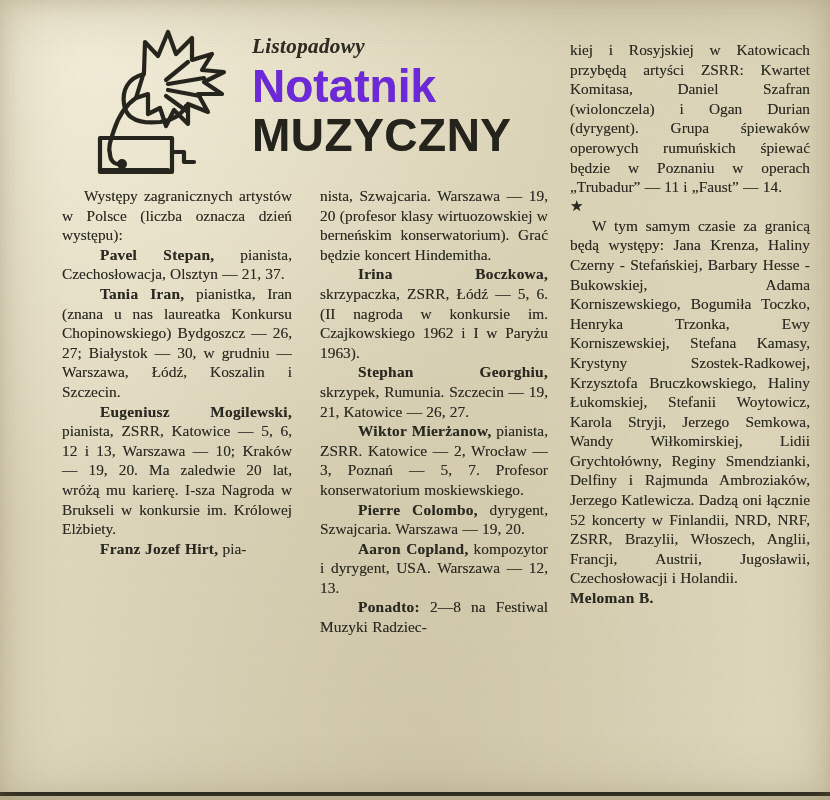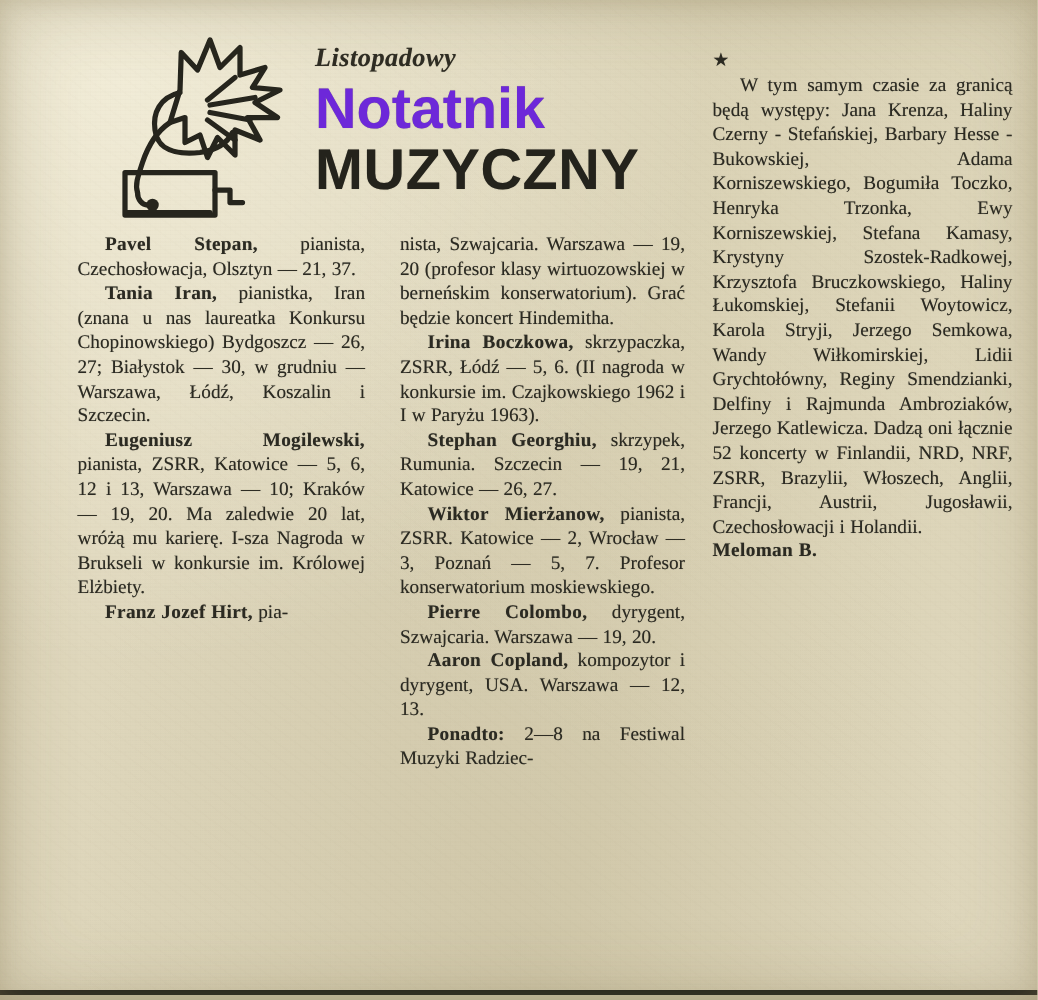--- a/index.html
+++ b/index.html
@@ -63,21 +63,21 @@
     -webkit-hyphens:none;hyphens:none;
     word-spacing:.4px;
   }
   #col1{left:62px;  width:230px; top:186px;}
   #col2{left:320px; width:228px; top:186px;}
   #col3{left:570px; width:240px; top:40px;}
 
   .col p{margin:0;text-align:justify;}
   .col p.ind{text-indent:22px;}
   .col p.noind{text-indent:0;}
-  .col b{font-weight:700;letter-spacing:.25px;}
+  .col b{font-weight:700;letter-spacing:.25px;margin-left:16px;}
   .spaced{letter-spacing:1.6px;}
 
   .star{
     text-align:center;font-size:15px;line-height:19px;
     letter-spacing:0;margin:1px 0 0 0;text-indent:0;
   }
   .sig{
     text-align:right;font-weight:700;margin-top:1px;text-indent:0;
     letter-spacing:.3px;
   }
@@ -129,37 +129,39 @@
     </div>
 
     <div class="mast-text">
       <div class="kicker">Listopadowy</div>
       <div class="title1">Notatnik</div>
       <div class="title2">MUZYCZNY</div>
     </div>
   </div>
 
   <div class="col" id="col1">
+    <p class="ind"><span>Występy zagranicznych artystów w Polsce (liczba oznacza dzień występu):</span></p>
     <p class="ind"><b>Pavel Stepan,</b><span> pianista, Czechosłowacja, Olsztyn — 21, 37.</span></p>
     <p class="ind"><b>Tania Iran,</b><span> pianistka, Iran (znana u nas laureatka Konkursu Chopinowskiego) Bydgoszcz — 26, 27; Białystok — 30, w grudniu — Warszawa, Łódź, Koszalin i Szczecin.</span></p>
     <p class="ind"><b>Eugeniusz Mogilewski,</b><span> pianista, ZSRR, Katowice — 5, 6, 12 i 13, Warszawa — 10; Kraków — 19, 20. Ma zaledwie 20 lat, wróżą mu karierę. I-sza Nagroda w Brukseli w konkursie im. Królowej Elżbiety.</span></p>
     <p class="ind"><b>Franz Jozef Hirt,</b><span> pia-</span></p>
   </div>
 
   <div class="col" id="col2">
     <p class="noind"><span>nista, Szwajcaria. Warszawa — 19, 20 (profesor klasy wirtuozowskiej w berneńskim konserwatorium). Grać będzie koncert Hindemitha.</span></p>
     <p class="ind"><b>Irina Boczkowa,</b><span> skrzypaczka, ZSRR, Łódź — 5, 6. (II nagroda w konkursie im. Czajkowskiego 1962 i I w Paryżu 1963).</span></p>
     <p class="ind"><b class="spaced">Stephan Georghiu,</b><span> skrzypek,   Rumunia. Szczecin — 19, 21, Katowice — 26, 27.</span></p>
     <p class="ind"><b class="spaced">Wiktor Mierżanow,</b><span> pianista, ZSRR. Katowice — 2, Wrocław — 3, Poznań — 5, 7. Profesor konserwatorium moskiewskiego.</span></p>
     <p class="ind"><b>Pierre Colombo,</b><span> dyrygent, Szwajcaria. Warszawa — 19, 20.</span></p>
     <p class="ind"><b>Aaron Copland,</b><span> kompozytor i dyrygent, USA. Warszawa — 12, 13.</span></p>
     <p class="ind"><b>Ponadto:</b><span> 2—8 na Festiwal Muzyki Radziec-</span></p>
   </div>
 
   <div class="col" id="col3">
+    <p class="noind"><span>kiej i Rosyjskiej w Katowicach przybędą artyści ZSRR: Kwartet Komitasa, Daniel Szafran (wiolonczela) i Ogan Durian (dyrygent). Grupa śpiewaków operowych rumuńskich śpiewać będzie w Poznaniu w operach „Trubadur” — 11 i „Faust” — 14.</span></p>
     <p class="star">★</p>
     <p class="ind"><span>W tym samym czasie za granicą będą występy: Jana Krenza, Haliny Czerny - Stefańskiej, Barbary Hesse - Bukowskiej, Adama Korniszewskiego, Bogumiła Toczko, Henryka Trzonka, Ewy Korniszewskiej, Stefana Kamasy, Krystyny Szostek-Radkowej, Krzysztofa Bruczkowskiego, Haliny Łukomskiej, Stefanii Woytowicz, Karola Stryji, Jerzego Semkowa, Wandy Wiłkomirskiej, Lidii Grychtołówny, Reginy Smendzianki, Delfiny i Rajmunda Ambroziaków, Jerzego Katlewicza. Dadzą oni łącznie 52 koncerty w Finlandii, NRD, NRF, ZSRR, Brazylii, Włoszech, Anglii, Francji, Austrii, Jugosławii, Czechosłowacji i Holandii.</span></p>
     <p class="sig">Meloman B.</p>
   </div>
 
   <div class="rule"></div>
   <div class="rule-soft"></div>
   <div id="vignette"></div>
 </div>
 

